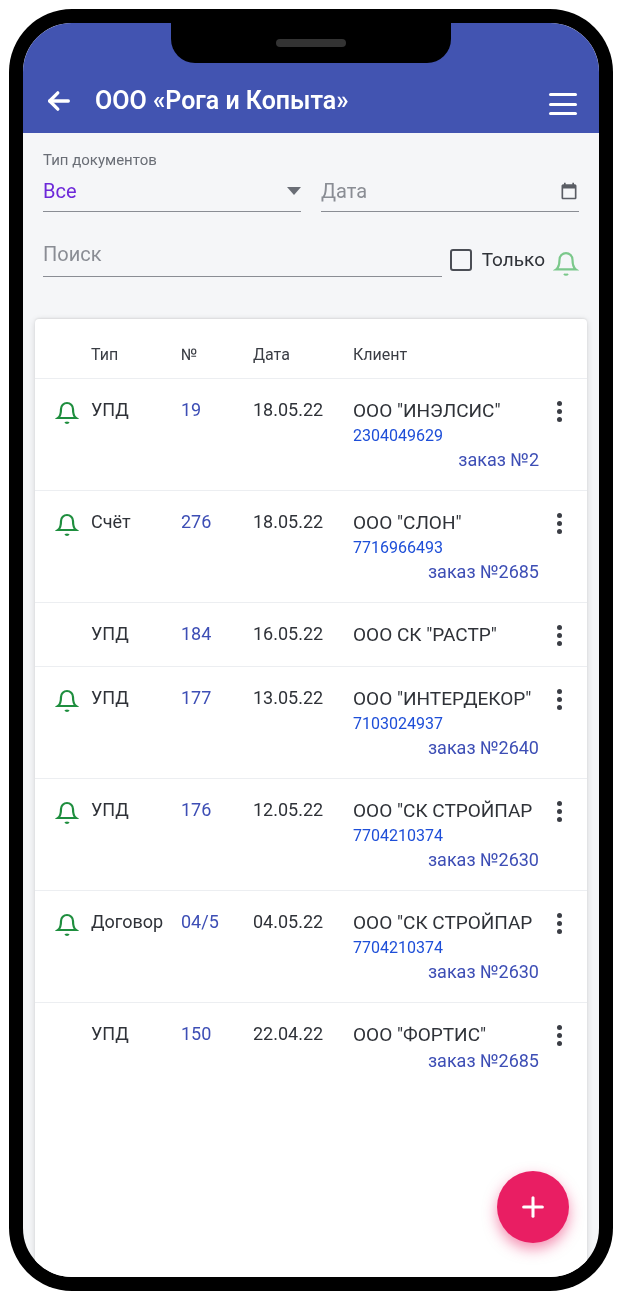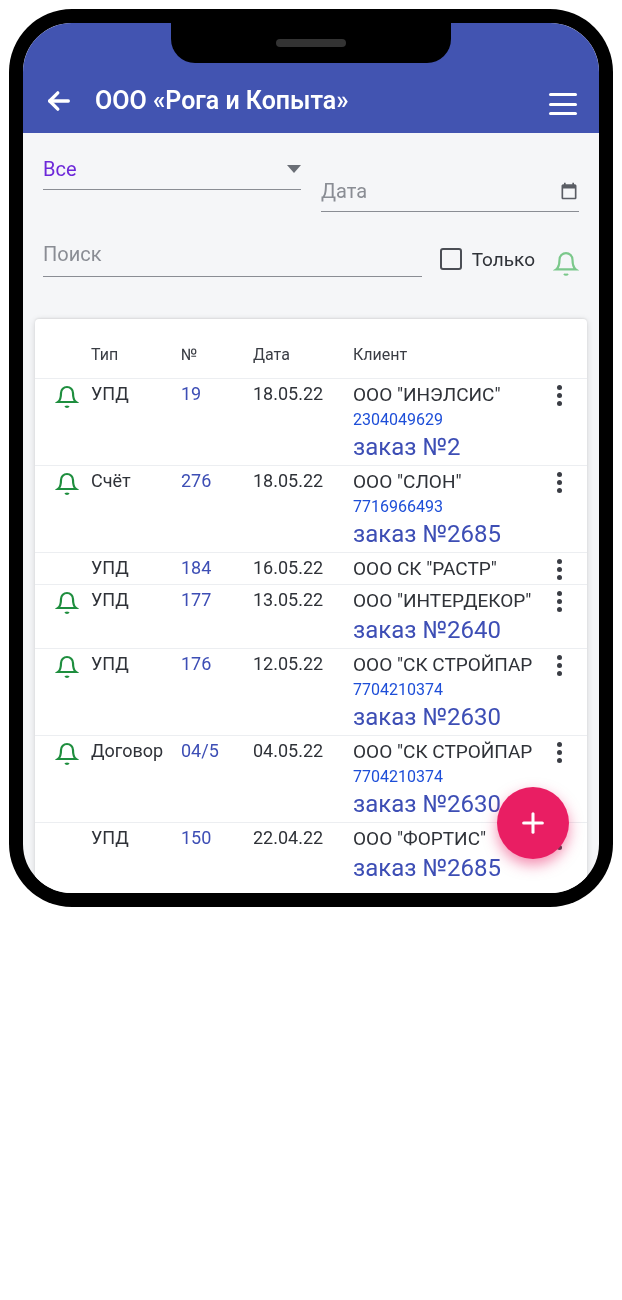--- a/index.html
+++ b/index.html
@@ -5,21 +5,21 @@
   * { box-sizing: border-box; margin: 0; padding: 0; }
   body {
     font-family: -apple-system, Roboto, "Helvetica Neue", Arial, sans-serif;
     background: #fff;
     display: flex;
     justify-content: center;
     padding: 10px;
   }
   .phone-frame {
     width: 602px;
-    height: 896px;
+    height: 1280px;
     border: 13px solid #000;
     border-radius: 62px;
     overflow: hidden;
     position: relative;
     background: #f5f6f8;
     box-shadow: 0 0 0 1px #000;
   }
   .notch {
     position: absolute;
     top: 0;
@@ -67,27 +67,27 @@
   }
   .date-wrap {
     display:flex; align-items:center; justify-content:space-between;
     border-bottom:1.5px solid #8a8d94; padding:6px 0 8px 0;
     font-size:20px; color:#8a8d94; cursor:pointer;
   }
   .date-wrap.align-bottom { margin-top:22px;}
   .tri-down { width:0;height:0;border-left:7px solid transparent;border-right:7px solid transparent;border-top:8px solid #6a6e76;}
   .cal-icon { width:20px;height:20px; display:inline-block;}
   
-  .filter-row2 { display:flex; align-items:flex-end; gap:18px; margin-top:20px;}
+  .filter-row2 { display:flex; align-items:flex-end; gap:8px; margin-top:20px;}
   .search-wrap {
     flex:1;
     border-bottom:1.5px solid #8a8d94; padding:6px 0 10px 0;
     font-size:20px; color:#8a8d94;
   }
-  .chk-wrap { display:flex; align-items:flex-start; gap:10px; font-size:19px; color:#2f3238; cursor:pointer; padding-bottom:6px;}
+  .chk-wrap { display:flex; align-items:center; gap:10px; font-size:19px; color:#2f3238; cursor:pointer; padding-bottom:6px;}
   .chk-box { width:22px;height:22px;border:2.5px solid #4b4e55; border-radius:3px;}
   .bell-outline { width:26px; height:26px; display:inline-block;}
   
   .list-card {
     background:#fff;
     margin: 26px 12px 0 12px;
     border-radius:4px;
     box-shadow: 0 1px 6px rgba(0,0,0,0.15), 0 -1px 2px rgba(0,0,0,0.06);
     flex:1;
     overflow:hidden;
@@ -96,34 +96,34 @@
   .thead {
     display:grid;
     grid-template-columns: 48px 90px 72px 100px 1fr 40px;
     padding: 18px 8px 14px 8px;
     font-size:16px; color:#3a3d44; font-weight:400;
   }
   .thead > div:nth-child(1){ }
   .trow {
     display:grid;
     grid-template-columns: 48px 90px 72px 100px 1fr 40px;
-    padding: 4px 8px;
+    padding: 20px 8px;
     border-top:1px solid #eceef1;
     font-size:18px;
     align-items:flex-start;
   }
   .bell-cell { display:flex; justify-content:center; padding-top:2px;}
   .bell-green { width:24px;height:24px;}
   .type-cell { color:#2f3238; }
   .num-cell { color:#3d4eb5; }
   .date-cell { color:#2f3238; }
   .client-cell { display:flex; flex-direction:column; gap:4px; }
   .cl-name { color:#2f3238; font-size:19px;}
   .cl-inn { color:#1d4ed8; font-size:16px;}
-  .cl-order { color:#3d4eb5; font-size:24px; cursor:pointer;}
+  .cl-order { color:#3d4eb5; font-size:18px; cursor:pointer;text-align:right;}
   .more-cell { color:#3a3d44; font-size:22px; display:flex; flex-direction:column; align-items:center; gap:3px; padding-top:2px; cursor:pointer;}
   .more-cell span{ width:5px;height:5px;background:#3a3d44;border-radius:50%;}
   
   .fab {
     position:absolute;
     right:30px; bottom:34px;
     width:72px;height:72px;border-radius:50%;
     background:#e91e63;
     display:flex;align-items:center;justify-content:center;
     box-shadow:0 6px 14px rgba(233,30,99,0.5);
@@ -150,20 +150,21 @@
       <span class="menu-icon">
         <span></span>
           <span></span>
           <span></span>
       </span>
     </div>
 
     <div class="filters">
       <div class="filter-row1">
         <div class="field">
+          <span class="field-label">Тип документов</span>
           <div class="select-wrap">
             <span>Все</span>
             <span class="tri-down"></span>
           </div>
         </div>
         <div class="field">
           <div class="date-wrap align-bottom">
             <span>Дата</span>
             <span class="cal-icon">
               <svg viewBox="0 0 24 24" fill="#5a5d64">
@@ -262,20 +263,21 @@
               <span><svg class="bell-green" viewBox="0 0 24 24" fill="none" stroke="#1e8e3e" stroke-width="2.2">
                   <path d="M18 8a6 6 0 0 0-12 0c0 7-3 9-3 9h18s-3-2-3-9"></path>
                   <path d="M13.7 21a2 2 0 0 1-3.4 0"></path>
                 </svg></span>
             </div>
             <div class="type-cell">УПД</div>
             <div class="num-cell">177</div>
             <div class="date-cell">13.05.22</div>
             <div class="client-cell">
               <span class="cl-name">ООО "ИНТЕРДЕКОР"</span>
+              <span class="cl-inn">7103024937</span>
               <span class="cl-order">заказ №2640</span>
             </div>
             <div class="more-cell">
               <span></span>
               <span></span>
               <span></span>
             </div>
           </div>
           <div class="trow">
             <div class="bell-cell">

